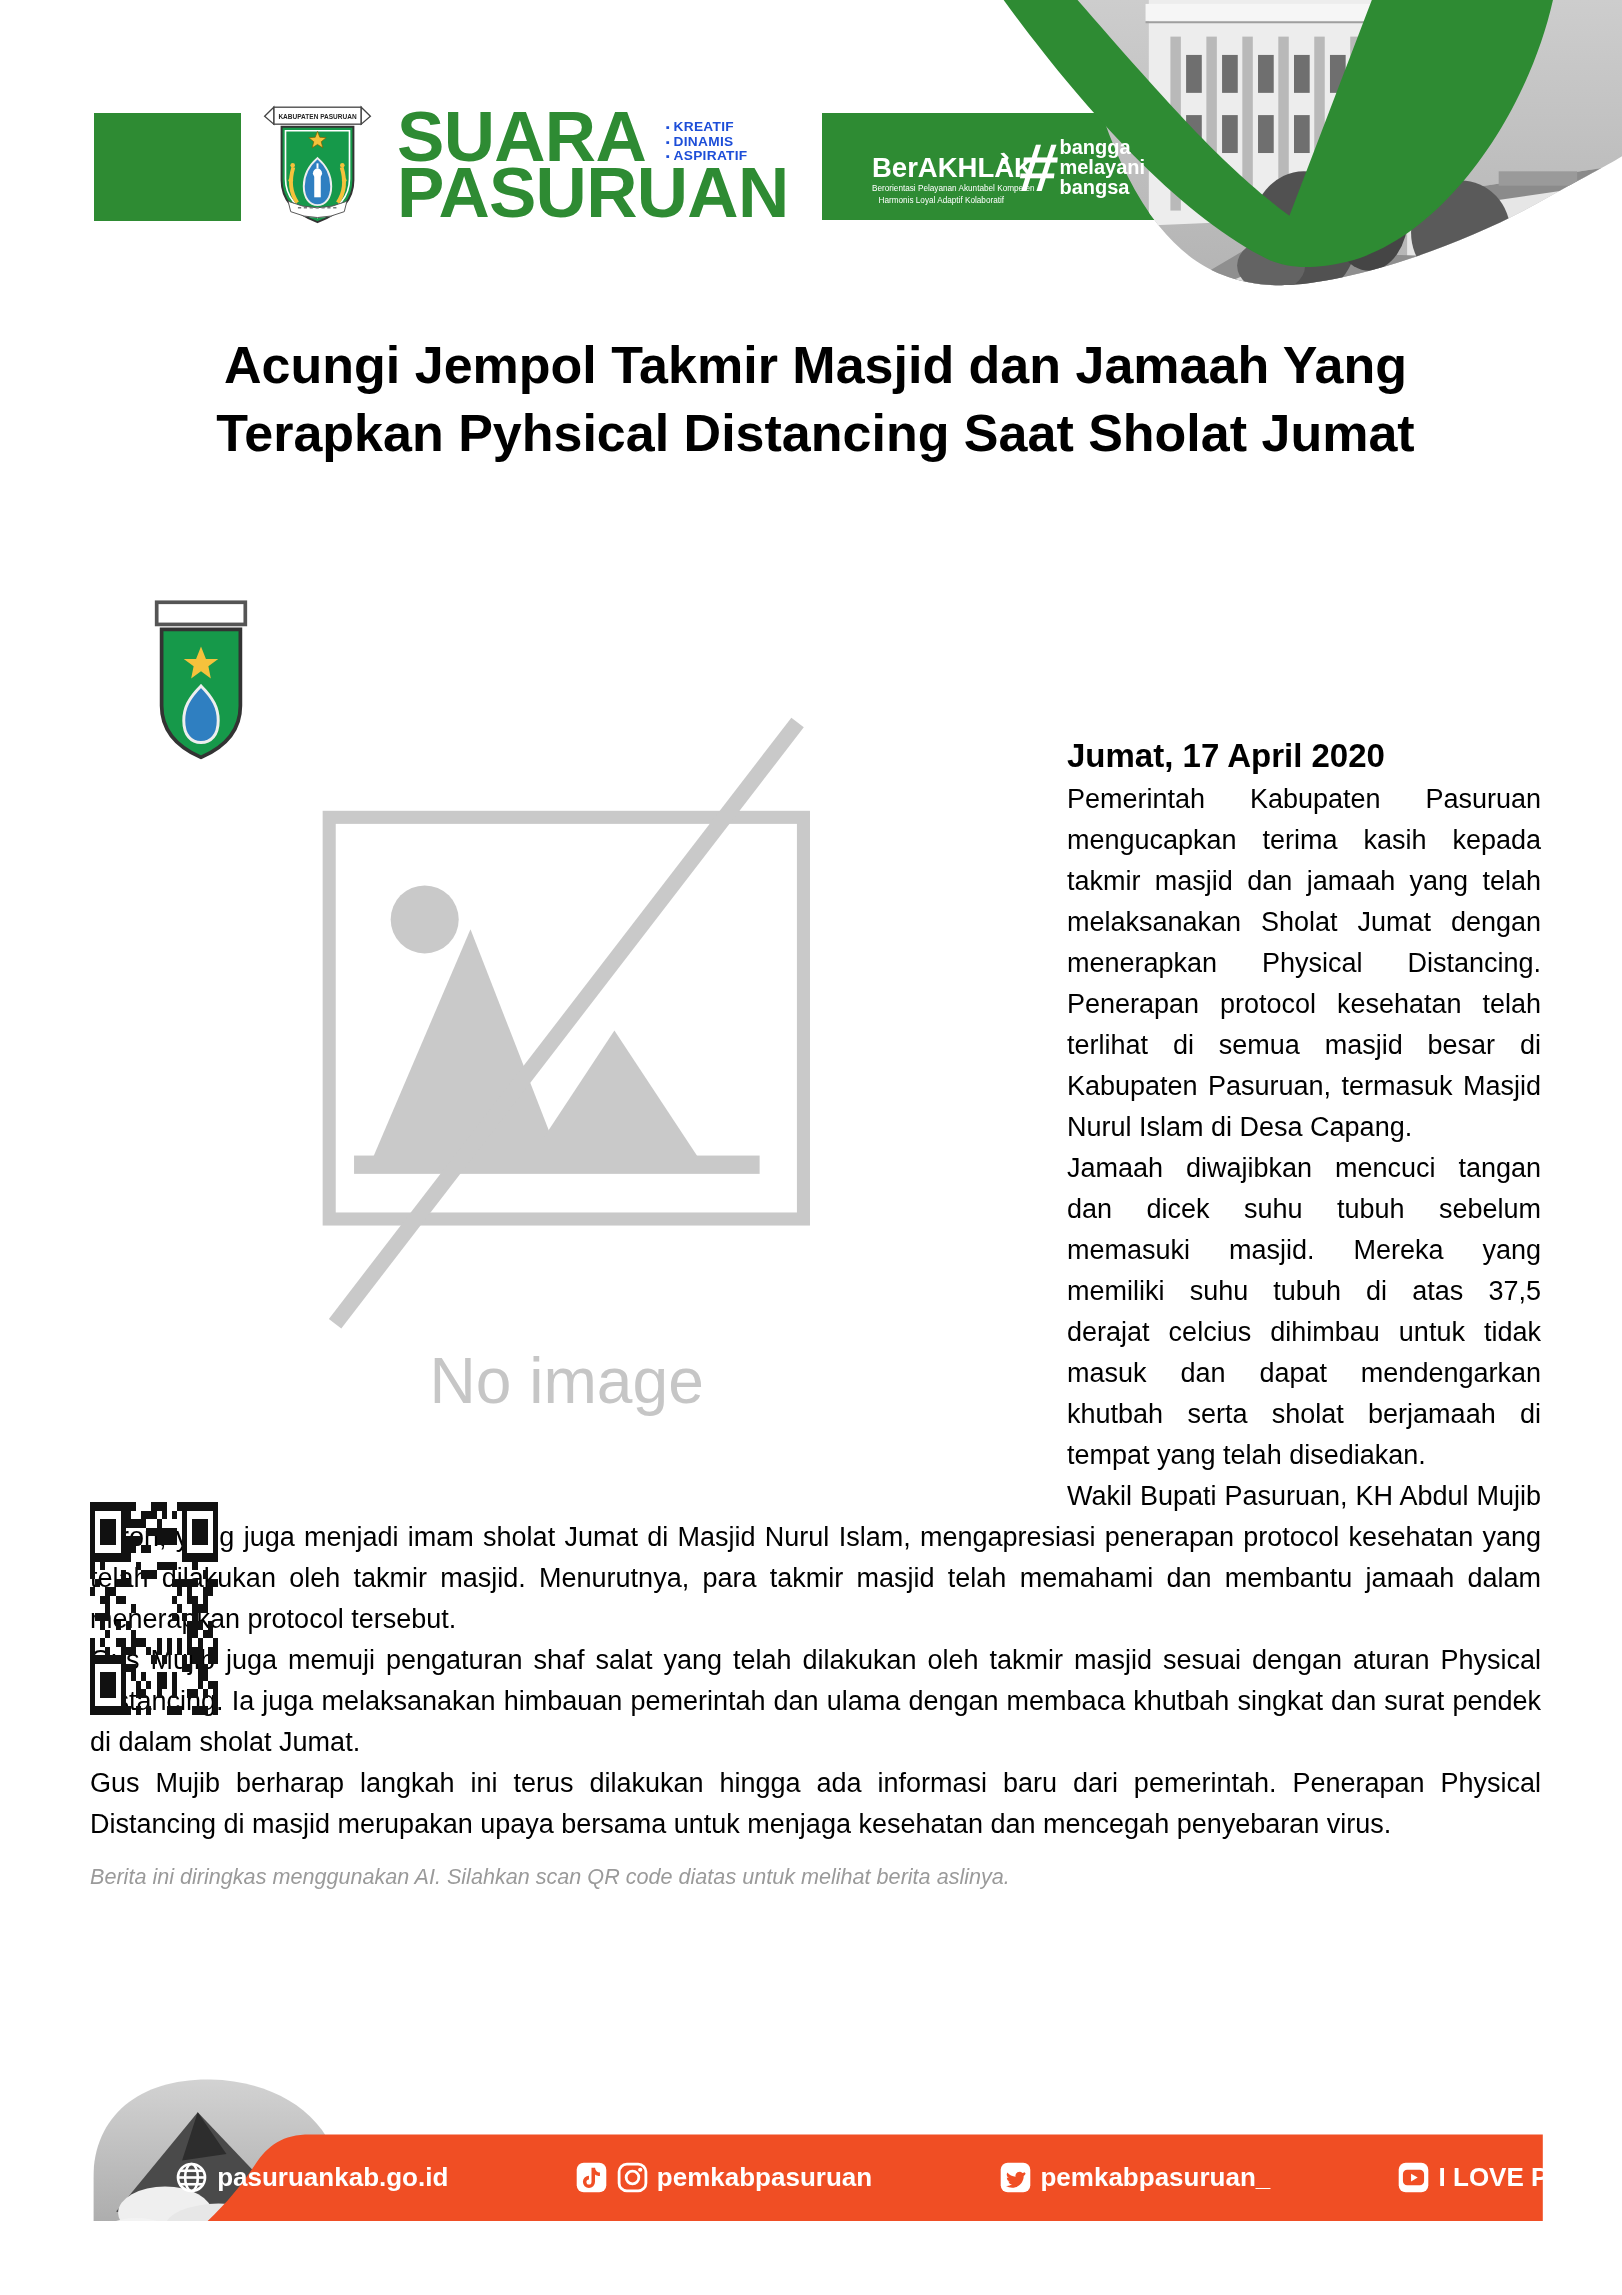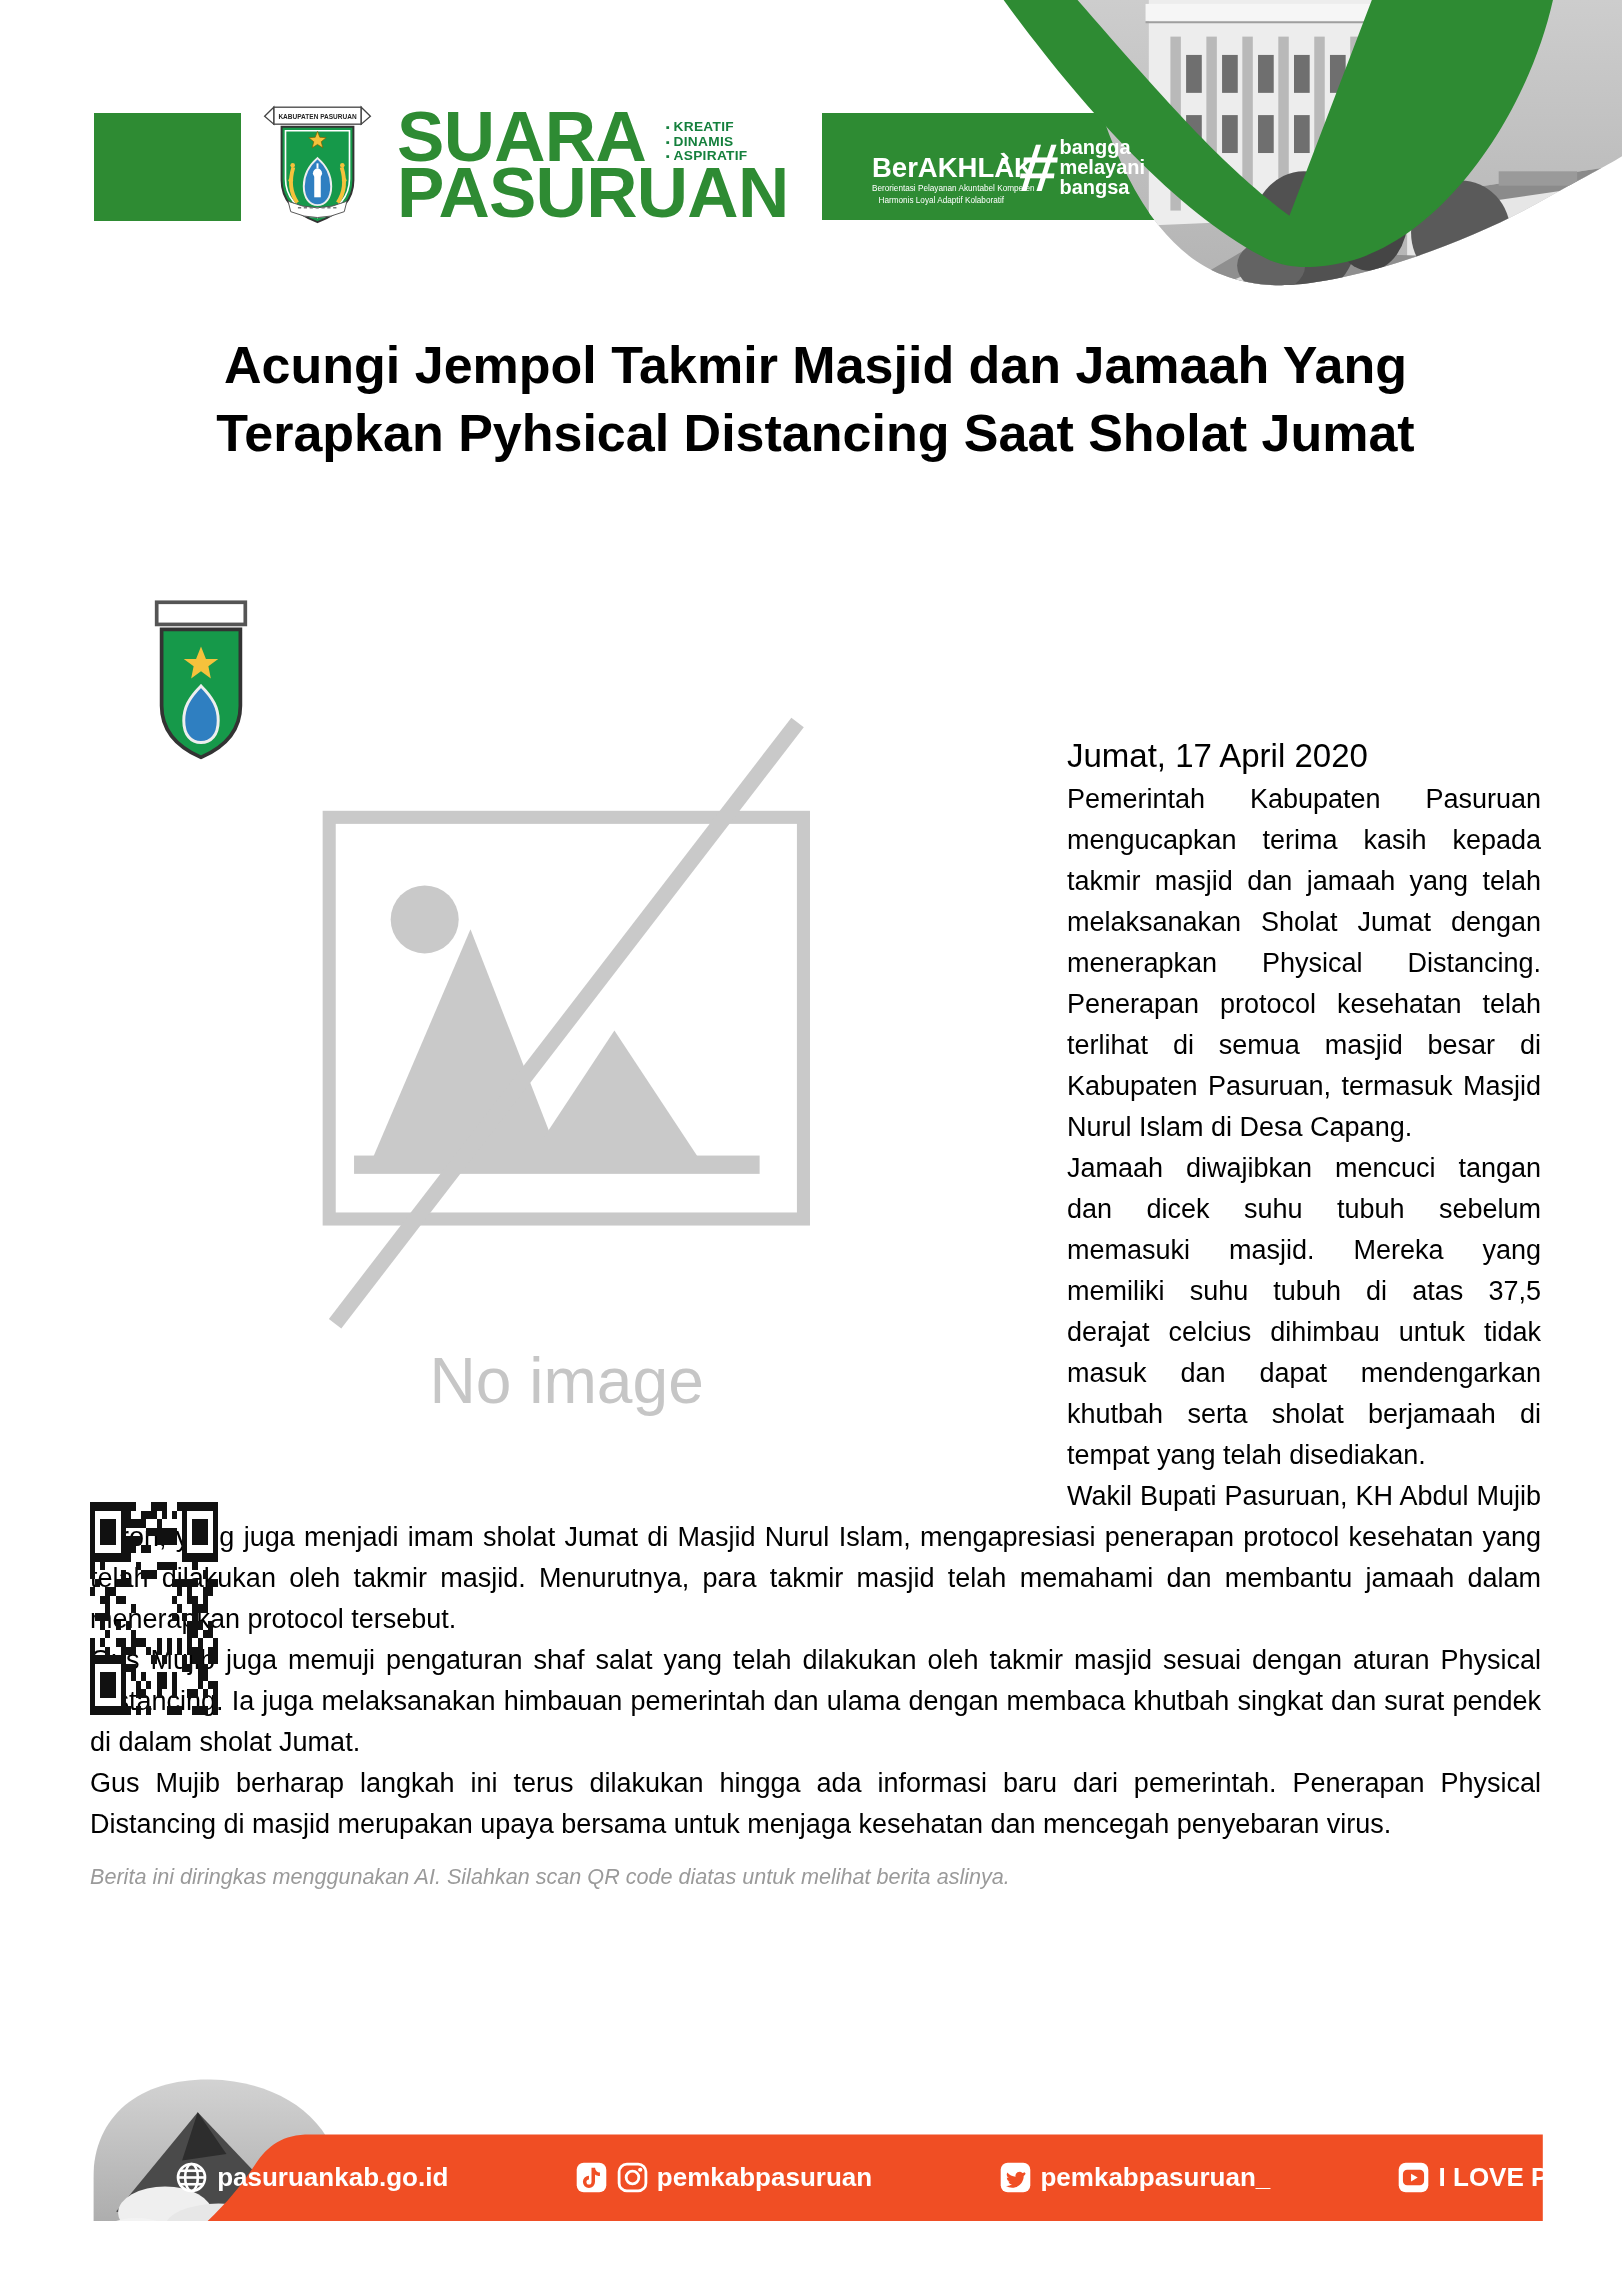--- a/index.html
+++ b/index.html
@@ -10,40 +10,40 @@
   }
   *{box-sizing:border-box;}
   body{margin:0;background:#fff;font-family:"Liberation Sans",sans-serif;}
   .page{position:relative;width:1623px;height:2221px;background:#fff;overflow:hidden;}
 
   
   .green-rect{position:absolute;left:94px;top:113px;width:147px;height:108px;background:var(--green);}
   .emblem{position:absolute;left:262px;top:103px;width:111px;height:122px;}
   .brand{position:absolute;left:397px;top:109px;color:var(--green);font-weight:bold;font-size:71px;line-height:56px;letter-spacing:-0.7px;white-space:nowrap;}
   .brand span{display:block;}
-  .tagline{position:absolute;left:666px;top:120px;font-size:13.7px;font-weight:bold;color:#15803d;line-height:13.7px;letter-spacing:0.3px;}
+  .tagline{position:absolute;left:666px;top:120px;font-size:13.7px;font-weight:bold;color:#1d4ed8;line-height:13.7px;letter-spacing:0.3px;}
   .tagline div::before{content:"▪ ";font-size:11px;}
   .band{position:absolute;left:822px;top:113px;width:336px;height:107px;background:var(--green);}
   .berakhlak{position:absolute;left:872px;top:154px;color:#fff;}
   .berakhlak .t{font-size:27.5px;font-weight:bold;letter-spacing:0;line-height:27.5px;}
   .berakhlak .chev{position:absolute;left:128px;top:-14.4px;font-size:29px;font-weight:bold;transform:rotate(-8deg);}
   .berakhlak .s{font-size:8.2px;line-height:9.2px;margin-top:2.6px;white-space:nowrap;}
   .campaign{position:absolute;left:1019px;top:137px;color:#fff;display:flex;align-items:center;}
   .campaign .hash{font-size:68px;font-weight:bold;font-style:italic;transform:skewX(-6deg);line-height:59px;margin-right:2.6px;}
   .campaign .words{font-size:20px;font-weight:bold;line-height:20px;}
   .tr-deco{position:absolute;left:982px;top:0;width:641px;height:497px;}
 
   
   .article{position:absolute;left:90px;top:314px;width:1451px;color:#000;}
   .article h1{margin:17px 0 26px;padding:0;text-align:center;font-size:52px;line-height:68px;font-weight:bold;}
   .float-spacer{float:left;width:977px;height:1009px;}
   .qr-block{position:relative;width:128px;height:213px;margin:14.4px 0 30px;}
   .qr-block svg{width:100%;height:100%;}
   .qr-logo{position:absolute;left:47px;top:84px;width:34px;height:46px;}
-  .date{font-size:33px;font-weight:normal;line-height:39px;margin:11.8px 0 3.9px;}
+  .date{font-size:33px;font-weight:bold;line-height:39px;margin:11.8px 0 3.9px;}
   p.body{font-size:27px;line-height:41px;text-align:justify;margin:0;}
   p.note{font-size:21.6px;font-style:italic;color:var(--note-gray);margin:19.6px 0 0;}
   .ph-svg{position:absolute;left:190px;top:347px;width:589px;height:785px;}
 
   
   .footer-deco{position:absolute;left:0;top:2073px;width:1623px;height:222px;}
   .social{position:absolute;left:0;right:0;top:2161px;display:flex;justify-content:space-between;align-items:center;gap:37px;padding-left:175px;z-index:5;}
   .s-item{display:flex;align-items:center;gap:9.2px;color:#fff;font-weight:bold;font-size:26px;white-space:nowrap;}
   .s-item svg{display:block;}
 </style>

